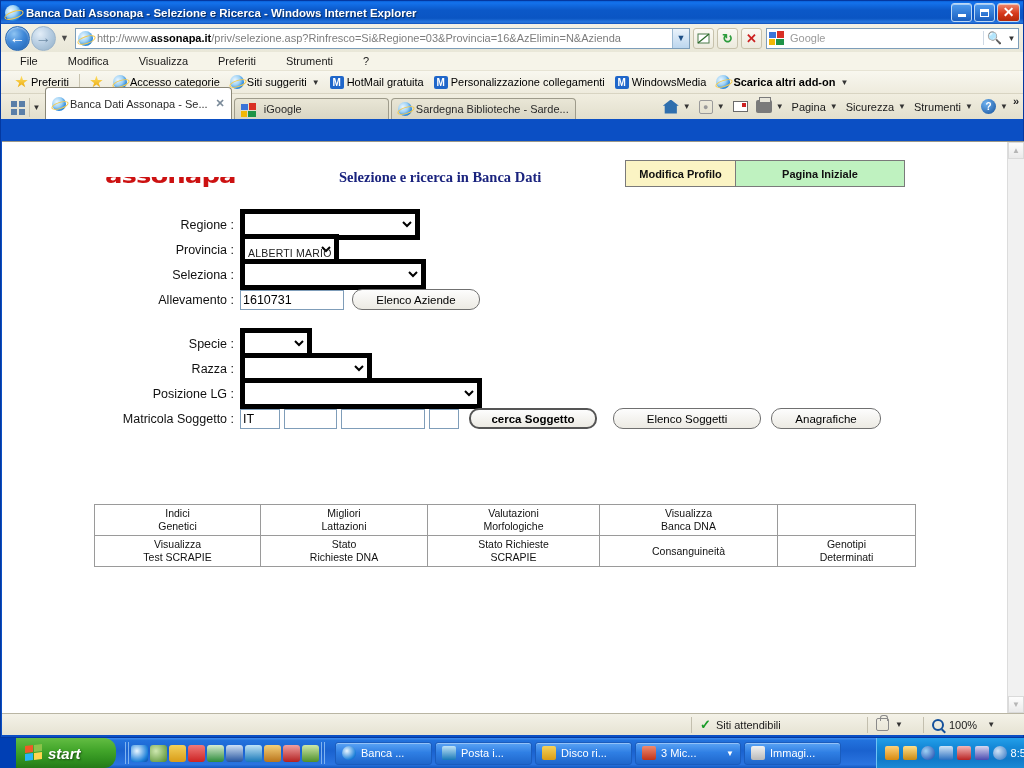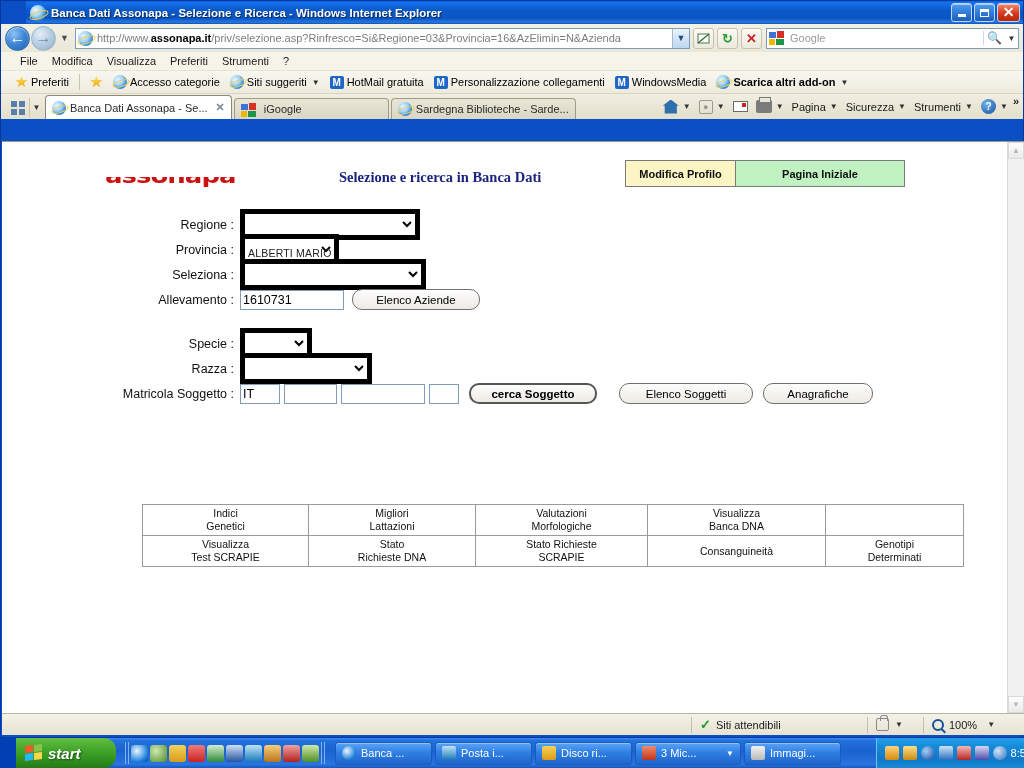--- a/index.html
+++ b/index.html
@@ -18,21 +18,20 @@
     background: #0b4fc4;
     border: 1px solid #0438a0;
   }
   
   #titlebar {
     height: 23px;
     background: linear-gradient(to bottom,
        #0a62d8 0%, #1472ec 8%, #0b58c8 40%, #0a55c3 75%, #2878e0 92%, #0f4fb8 100%);
     display: flex; align-items: center; padding-left: 4px;
     position: relative;
-    margin-left: 25px;
   }
   #ie-title-icon {
     width: 16px; height: 16px; margin-right: 5px;
     border-radius: 50%;
     background: radial-gradient(circle at 35% 35%, #eaf6ff 0%, #9fd2f5 40%, #1a7ed8 75%, #0b4a9e 100%);
     position: relative; flex: 0 0 auto;
   }
   #ie-title-icon:after {
     content: ""; position: absolute; left: -1px; top: 6px; width: 18px; height: 6px;
     border-radius: 50%;
@@ -127,21 +126,21 @@
   #g-icon i:nth-child(3){ left:0; top:8px; width:6px; height:6px; background:#f2b705; }
   #g-icon i:nth-child(4){ left:7px; top:8px; width:8px; height:6px; background:#1f9347; }
   #search-ph { color: #9a9a9a; font-size: 11px; flex: 1 1 auto; }
   #search-go { width: 22px; border-left:1px solid #cfd9e4; display:flex;align-items:center;justify-content:center;
      color:#14509b; font-size:12px; font-weight:bold; }
   #search-godrop { width: 13px; display:flex;align-items:center;justify-content:center; color:#333; font-size:8px;}
 
   
   #menubar {
     height: 19px; display: flex; align-items: center;
-    background: #f6f4e9; padding-left: 12px; gap: 0px;
+    background: #f6f4e9; padding-left: 12px; gap: 16px;
     border-bottom: 1px solid #e6e3d4;
   }
   #menubar .mi { padding: 1px 7px; font-size: 11px; color: #1a1a1a; }
 
   
   #favbar {
     height: 23px; display: flex; align-items: center;
     background: linear-gradient(to bottom,#f8f7ef,#eeebdd);
     padding-left: 10px; border-bottom: 1px solid #d8d4c2;
     gap: 2px; font-size: 11px;
@@ -177,21 +176,21 @@
   .tab {
     height: 21px; display: flex; align-items: center; gap: 4px;
     padding: 0 6px; margin-left: 2px; font-size: 11px;
     border: 1px solid #9e9b8b; border-bottom: none;
     border-radius: 4px 4px 0 0;
     background: linear-gradient(to bottom,#e9e6d6,#d9d6c4);
     color: #2a2a2a; white-space: nowrap;
   }
   .tab.active {
     background: #fff; border-color: #8b8878;
-    height: 24px; font-weight: normal;
+    height: 32px; font-weight: normal;
   }
   .tab .tabclose { color:#7a8a99; font-size:11px; font-weight:bold; margin-left:4px; }
   #cmdbar { margin-left:auto; display:flex; align-items:center; gap:2px; padding-right: 4px; height:25px; }
   .cmdi { display:flex; align-items:center; padding:0 3px; font-size:11px; color:#1a1a1a; gap:2px;}
   .homeicon { width:16px;height:14px;background:#2f6fae;
     clip-path: polygon(50% 0%, 100% 45%, 88% 45%, 88% 100%, 12% 100%, 12% 45%, 0% 45%); }
   .rssicon { width:14px;height:14px;border:1.5px solid #9a9a9a;border-radius:2px;color:#9a9a9a;
      display:flex;align-items:center;justify-content:center;font-size:9px;}
   .mailicon { width:15px;height:11px;border:1.5px solid #6a6a6a;background:#fff;position:relative;}
   .mailicon:after{content:"";position:absolute;right:1px;top:1px;width:4px;height:4px;background:#cc2222;}
@@ -262,21 +261,20 @@
     height: 21px; font-size: 11.5px; font-family: "Liberation Sans", sans-serif;
     background: linear-gradient(to bottom,#fdfdfd,#eceae3);
     border: 1px solid #707070; border-radius: 10px; color: #000; cursor: pointer;
   }
   button.ctl.primary { font-weight: bold; border-width: 2px; border-color:#555; }
   #subname { position: absolute; left: 246px; top: 105px; font-size: 10.5px; color: #222; letter-spacing: .2px;}
 
   #linktable {
     position: absolute; left: 92px; top: 362px; width: 822px;
     border-collapse: collapse;
-    margin-left: 48px;
   }
   #linktable td {
     border: 1px solid #9a9a9a; height: 28px; text-align: center;
     font-size: 10.5px; color: #111; line-height: 13px; padding: 2px 3px;
   }
 
   
   #statusbar {
     position: absolute; left: 1px; top: 712px; width: 1022px; height: 22px;
     background: linear-gradient(to bottom,#f4f2e8,#e6e3d3);
@@ -547,30 +545,36 @@
         </div>
 
         <div class="frow">
           <span class="flabel">Razza :</span>
           <select class="ctl" style="width:132px">
             <option></option>
           </select>
         </div>
 
 
+        <div class="frow">
+          <span class="flabel">Posizione LG :</span>
+          <select class="ctl" style="width:242px">
+            <option></option>
+          </select>
+        </div>
 
 
         <div class="frow">
           <span class="flabel">Matricola Soggetto :</span>
           <input class="ctl" style="width: 40px;" value="IT">
           <input class="ctl" style="width: 53px; margin-left: 4px;" value="">
           <input class="ctl" style="width: 84px; margin-left: 4px;" value="">
           <input class="ctl" style="width: 30px; margin-left: 4px;" value="">
           <button class="ctl primary" style="width:128px;margin-left:10px">cerca Soggetto</button>
-          <button class="ctl" style="width:134px;margin-left:22px">Elenco Soggetti</button>
+          <button class="ctl" style="width:148px;margin-left:16px">Elenco Soggetti</button>
           <button class="ctl" style="width:110px;margin-left:10px">Anagrafiche</button>
         </div>
       </div>
 
       <div id="subname">ALBERTI MARIO</div>
 
       <table id="linktable">
         <tbody>
             <tr>
           <td style="width:166px">

